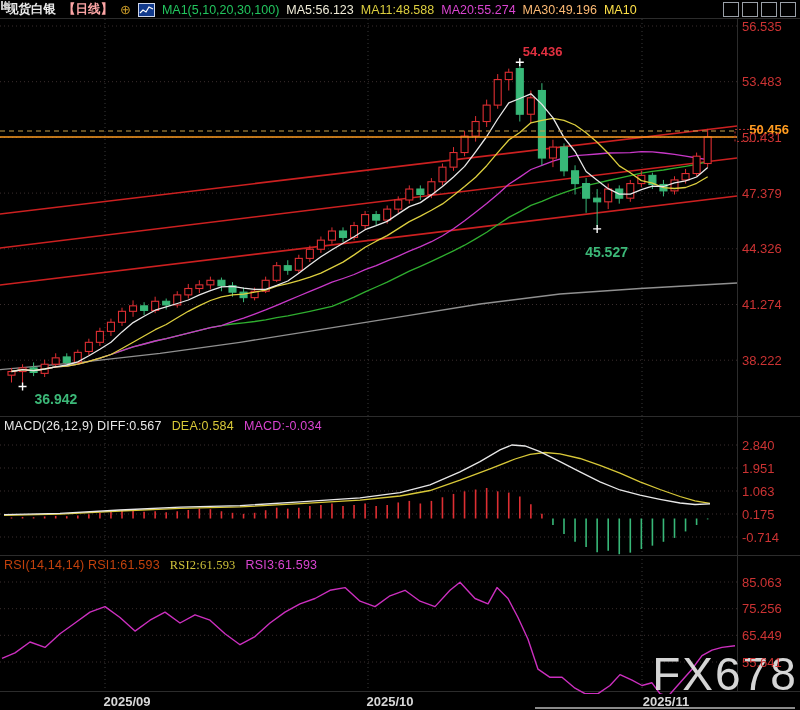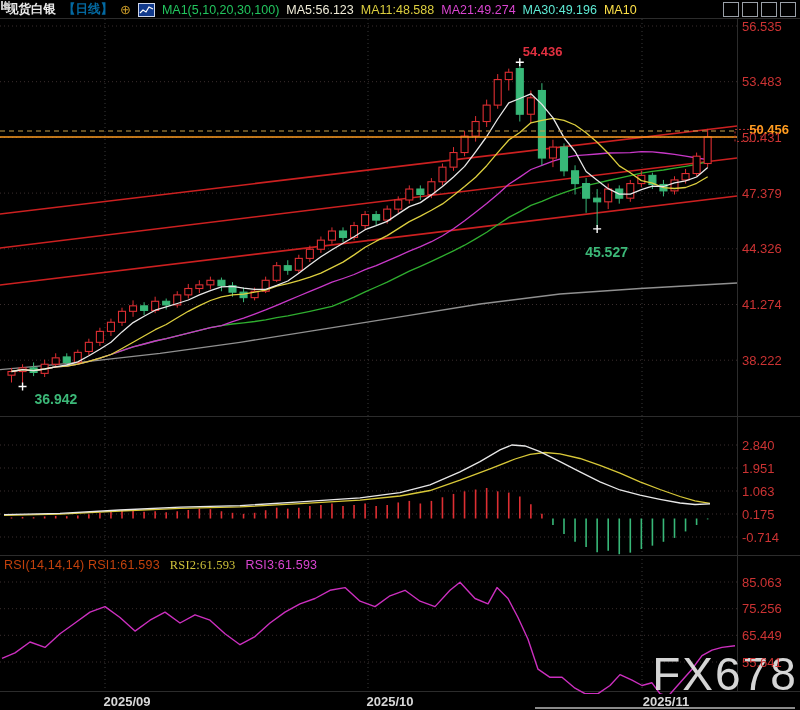--- a/index.html
+++ b/index.html
@@ -2,21 +2,21 @@
 <html><head>
 <meta charset="utf-8">
 <style>
   html,body{margin:0;padding:0;background:#000;width:800px;height:710px;overflow:hidden;
     font-family:"Liberation Sans","DejaVu Sans",sans-serif;}
   .app{position:relative;width:800px;height:710px;background:#000;}
   svg{position:absolute;left:0;top:0;}
   .hdr{position:absolute;left:0;top:0;width:800px;height:19px;display:flex;align-items:center;
     gap:7px;padding-left:6px;font-size:12.5px;white-space:nowrap;z-index:5;}
   .hdr .title{color:#e8e8e8;font-weight:bold;}
-  .hdr .period{color:#0369a1;font-weight:bold;}
+  .hdr .period{color:#fca5a5;font-weight:bold;}
   .circ{color:#c99a28;font-size:13px;line-height:13px;}
   .chart-ico{display:inline-block;width:15px;height:12px;background:#123a8c;border:1px solid #cfd6e8;position:relative;}
   .chart-ico svg{position:absolute;left:0;top:0;}
   .toolbar{margin-left:auto;display:flex;gap:3px;padding-right:10px;}
   .tbtn{width:14px;height:13px;border:1px solid #9aa0a8;display:flex;align-items:center;justify-content:center;}
   .paneHdr{position:absolute;left:4px;font-size:12.5px;white-space:nowrap;z-index:5;display:flex;gap:10px;}
   .paneHdr span{letter-spacing:0.2px;}
 </style>
 </head>
 <body>
@@ -28,22 +28,22 @@
     <span class="period">【日线】</span>
     <span class="circ">⊕</span>
     <span class="chart-ico">
       <svg width="15" height="12">
           <polyline points="1,9 4,6 7,8 10,3 14,5" stroke="#ffffff" stroke-width="1.2" fill="none"></polyline>
         </svg>
     </span>
     <span style="color:#22c55e">MA1(5,10,20,30,100)</span>
     <span style="color: rgb(240, 236, 216);">MA5:56.123</span>
     <span style="color: rgb(221, 207, 63);">MA11:48.588</span>
-    <span style="color: rgb(217, 68, 208);">MA21:49.274</span>
-    <span style="color: #5eead4;">MA30:49.196</span>
+    <span style="color: rgb(217, 68, 208);">MA20:55.274</span>
+    <span style="color: #fdba74;">MA30:49.196</span>
     <span style="color: #fde047;">MA10</span>
     <span class="toolbar">
       <span class="tbtn">
         <svg width="11" height="11">
             <path d="M5.5 1v9M1 5.5h9" stroke="#c8c8c8" stroke-width="1.4"></path>
             <circle cx="2" cy="2" r="0.9" fill="#c8c8c8"></circle>
             <circle cx="9" cy="2" r="0.9" fill="#c8c8c8"></circle>
             <circle cx="2" cy="9" r="0.9" fill="#c8c8c8"></circle>
             <circle cx="9" cy="9" r="0.9" fill="#c8c8c8"></circle>
           </svg>
@@ -62,20 +62,25 @@
       </span>
       <span class="tbtn">
         <svg width="11" height="11">
             <path d="M2 1v9" stroke="#c8c8c8" stroke-width="1.4"></path>
             <path d="M4 5.5h5M7 3l2.5 2.5L7 8" stroke="#c8c8c8" stroke-width="1.2" fill="none"></path>
           </svg>
       </span>
     </span>
   </div>
 
+  <div class="paneHdr" style="top:419px">
+    <span style="color: rgb(232, 232, 232);">MACD(26,12,9) DIFF:0.567</span>
+    <span style="color: rgb(216, 200, 56);">DEA:0.584</span>
+    <span style="color: rgb(217, 68, 208);">MACD:-0.034</span>
+  </div>
 
   <div class="paneHdr" style="top:558px">
     <span style="color: #c2410c;">RSI(14,14,14) RSI1:61.593</span>
     <span style="color: rgb(207, 194, 58); font-family: Liberation Serif, serif;">RSI2:61.593</span>
     <span style="color: rgb(217, 68, 208);">RSI3:61.593</span>
   </div>
 
   <svg id="cv" width="800" height="710">
       <g>
         <line x1="0" y1="26" x2="737" y2="26" stroke="#3a2e2e" stroke-dasharray="1 3"></line>

